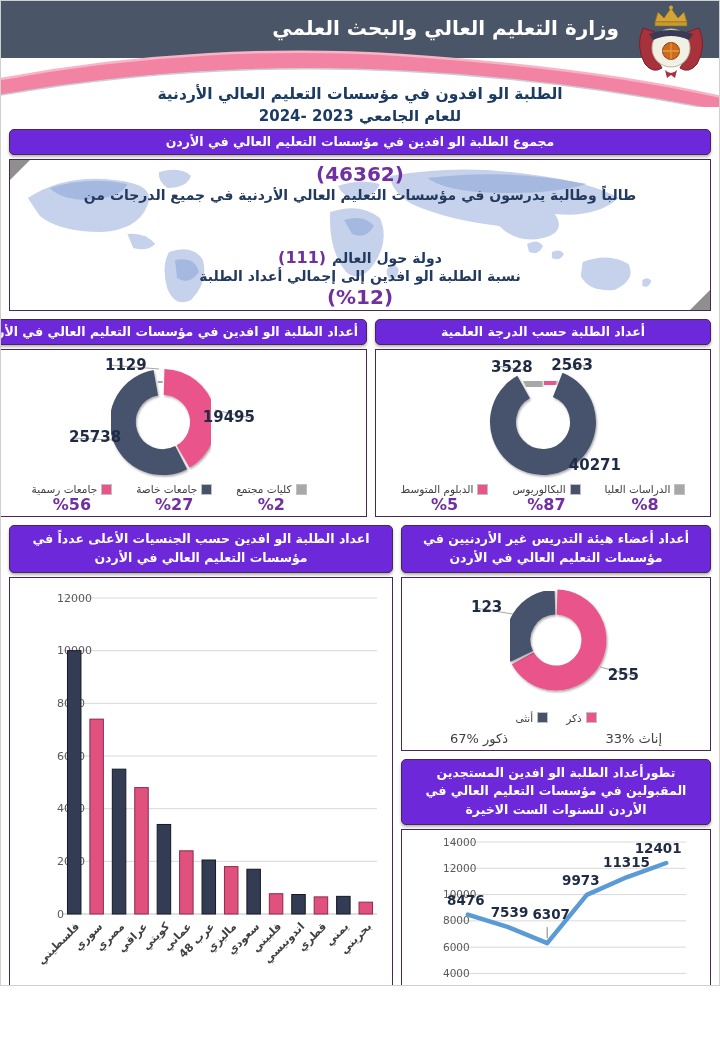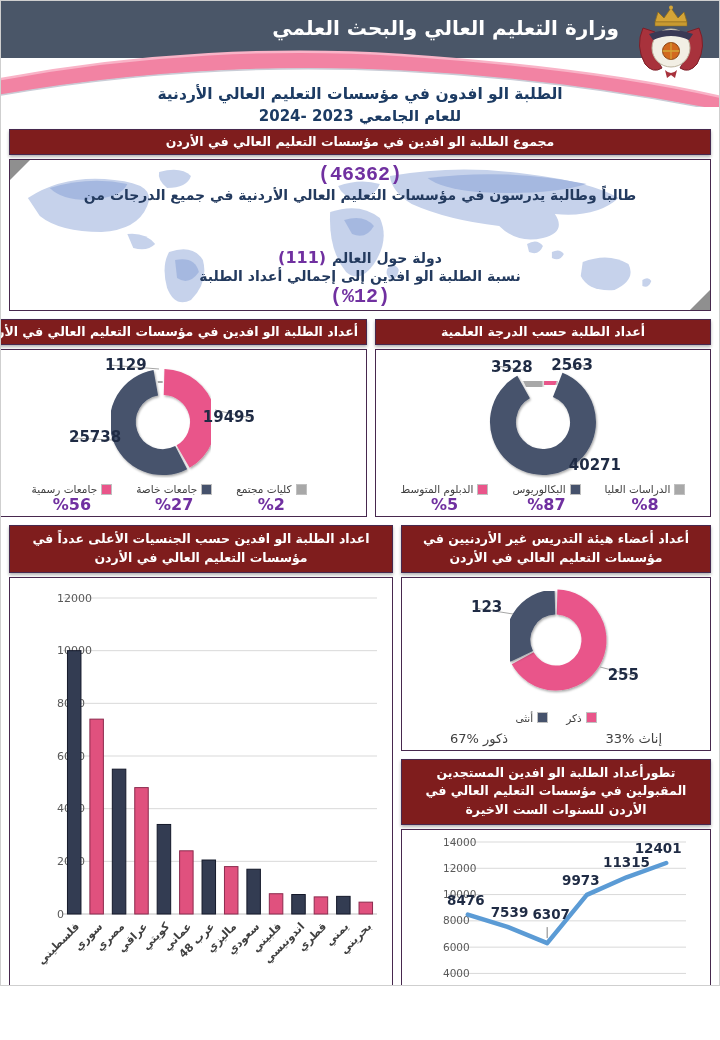--- a/index.html
+++ b/index.html
@@ -5,31 +5,31 @@
   html,body{margin:0;padding:0;background:#fff;font-family:"DejaVu Sans","Liberation Sans",sans-serif;}
   .page{position:relative;width:720px;height:986px;margin:0 auto;background:#fff;border:1px solid #cfcfcf;box-sizing:border-box;overflow:hidden;direction:rtl;}
   .topbar{position:absolute;top:0;left:0;width:720px;height:57px;background:#4a5668;}
   .ministry{position:absolute;top:15px;right:100px;color:#ffffff;font-weight:bold;font-size:20px;white-space:nowrap;}
   .logo{position:absolute;top:3px;right:12px;width:72px;height:78px;z-index:6;}
   .wave{position:absolute;top:44px;left:0;width:720px;height:62px;z-index:1;}
   .doc-title{position:absolute;top:84px;left:0;width:100%;text-align:center;color:#1c3b63;font-weight:bold;z-index:3;}
   .doc-title .l1{font-size:15.5px;}
   .doc-title .l2{font-size:15px;margin-top:4px;}
   .content{position:absolute;top:128px;right:8px;left:8px;}
-  .sec-head{background:#7f1d1d;border:1.5px solid #47284e;border-radius:0;color:#fff;font-weight:bold;font-size:12.5px;text-align:center;padding:4px 8px;line-height:1.5;box-shadow:0 2px 3px rgba(0,0,0,.3);display:flex;align-items:center;justify-content:center;box-sizing:border-box;}
+  .sec-head{background:#6d28d9;border:1.5px solid #47284e;border-radius:5px;color:#fff;font-weight:bold;font-size:12.5px;text-align:center;padding:4px 8px;line-height:1.5;box-shadow:0 2px 3px rgba(0,0,0,.3);display:flex;align-items:center;justify-content:center;box-sizing:border-box;}
   .sec-head.h1{height:26px;padding:0 8px;white-space:nowrap;}
   .sec-box{margin-top:4px;background:#fff;border:1.5px solid #47284e;position:relative;box-sizing:border-box;overflow:hidden;}
   .sum-box{height:152px;}
   .map-svg{position:absolute;inset:0;width:100%;height:100%;}
   .sum-lines{position:relative;z-index:2;height:100%;display:flex;flex-direction:column;align-items:center;justify-content:center;gap:1px;font-weight:bold;color:#233a5e;}
   .purple{color:#7030a0;}
   .big-num{font-size:20px;}
   .mid-num{font-size:16px;}
   .sum-t{font-size:14px;}
-  .ltr{direction:ltr;font-family:Liberation Mono, monospace;}
+  .ltr{direction:ltr;}
   .inline-row{display:flex;direction:ltr;align-items:baseline;gap:6px;margin-top:44px;}
   .fold-tl{position:absolute;top:0;left:0;width:0;height:0;border-top:20px solid #8f8f8f;border-right:20px solid transparent;z-index:4;}
   .fold-br{position:absolute;bottom:0;right:0;width:0;height:0;border-bottom:20px solid #8f8f8f;border-left:20px solid transparent;z-index:4;}
   .row{display:flex;gap:8px;margin-top:8px;align-items:flex-start;}
   .card{display:flex;flex-direction:column;}
   .w-deg{width:336px;flex:none;}
   .w-inst{flex:1;}
   .col-l{width:310px;flex:none;display:flex;flex-direction:column;}
   .col-r{flex:1;display:flex;flex-direction:column;}
   .donut-box{height:168px;}

